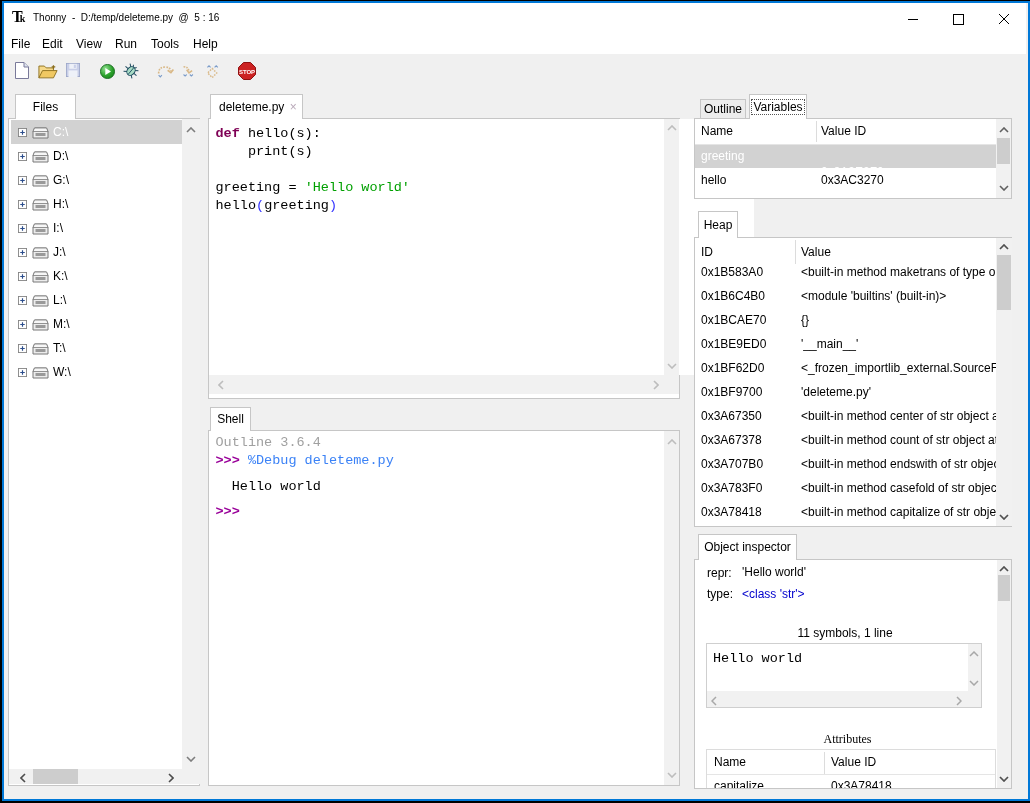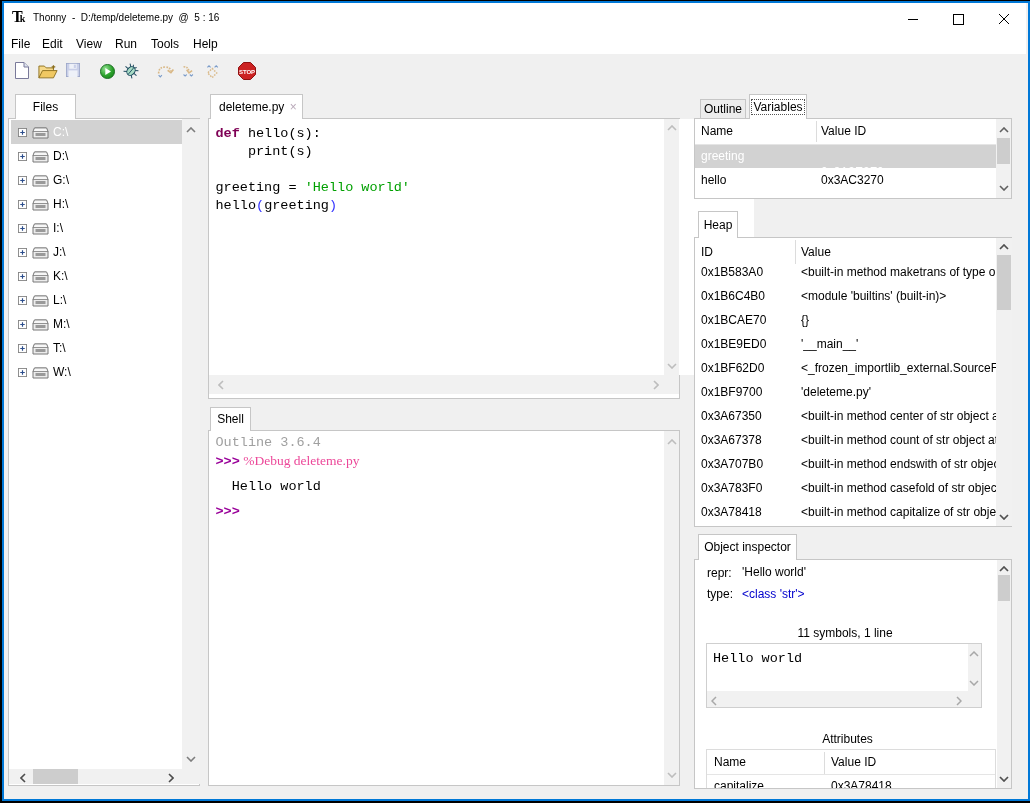--- a/index.html
+++ b/index.html
@@ -297,21 +297,21 @@
       <svg class="abs" style="left:444px;top:5px;" width="6" height="10" viewBox="0 0 6 10">
             <path d="M1 1 L5 5 L1 9" fill="none" stroke="#bdbdbd" stroke-width="1.6"></path>
           </svg>
     </div>
   </div>
 
   <div class="tab" style="left:206px;top:404px;width:41px;height:24px;line-height:23px;">Shell</div>
   <div class="panel" style="left:204px;top:427px;width:472px;height:356px;">
     <div class="abs white" style="left:0;top:0;width:455px;height:354px;overflow:hidden;">
       <div class="mono abs" style="left:6.5px;top:4px;color:#a0a0a0;">Outline 3.6.4</div>
-      <div class="mono abs" style="left:6.5px;top:22px;"><span style="color:#990099;font-weight:bold;">&gt;&gt;&gt;</span><span style="color:#ec4899;font-family:Liberation Serif, serif;"> %Debug deleteme.py</span></div>
+      <div class="mono abs" style="left:6.5px;top:22px;"><span style="color:#990099;font-weight:bold;">&gt;&gt;&gt;</span><span style="color:#3b82f6;"> %Debug deleteme.py</span></div>
       <div class="mono abs" style="left:6.5px;top:47.5px;">  Hello world</div>
       <div class="mono abs" style="left:6.5px;top:73px;color:#990099;font-weight:bold;">&gt;&gt;&gt;</div>
     </div>
     <div class="abs" style="left:455px;top:0;width:15px;height:354px;background:#f1f1f1;">
       <svg class="abs" style="left:3px;top:8px;" width="10" height="6" viewBox="0 0 10 6">
             <path d="M1 5 L5 1 L9 5" fill="none" stroke="#bdbdbd" stroke-width="1.6"></path>
           </svg>
       <svg class="abs" style="left:3px;top:341px;" width="10" height="6" viewBox="0 0 10 6">
             <path d="M1 1 L5 5 L9 1" fill="none" stroke="#bdbdbd" stroke-width="1.6"></path>
           </svg>
@@ -400,21 +400,21 @@
       <svg class="abs" style="left:262px;top:36px;" width="10" height="6" viewBox="0 0 10 6">
             <path d="M1 1 L5 5 L9 1" fill="none" stroke="#a8a8a8" stroke-width="1.5"></path>
           </svg>
       <svg class="abs" style="left:4px;top:52px;" width="6" height="10" viewBox="0 0 6 10">
             <path d="M5 1 L1 5 L5 9" fill="none" stroke="#a8a8a8" stroke-width="1.5"></path>
           </svg>
       <svg class="abs" style="left:249px;top:52px;" width="6" height="10" viewBox="0 0 6 10">
             <path d="M1 1 L5 5 L1 9" fill="none" stroke="#a8a8a8" stroke-width="1.5"></path>
           </svg>
     </div>
-    <div class="abs" style="left:0;top:172px;width:305px;text-align:center;">Attributes</div>
+    <div class="abs" style="left:0;top:172px;width:305px;text-align:center;font-family:Liberation Serif, serif;">Attributes</div>
 
     <div class="abs" style="left:11px;top:189px;width:290px;height:39px;border:1px solid #dcdcdc;border-bottom:none;box-sizing:border-box;overflow:hidden;">
       <div class="abs" style="left:7px;top:5px;">Name</div>
       <div class="abs" style="left:124px;top:5px;">Value ID</div>
       <div class="abs" style="left:117px;top:2px;width:1px;height:22px;background:#dcdcdc;"></div>
       <div class="abs" style="left:0;top:24px;width:290px;height:1px;background:#e5e5e5;"></div>
       <div class="abs" style="left:7px;top:29px;">capitalize</div>
       <div class="abs" style="left:124px;top:29px;">0x3A78418</div>
     </div>
     <div class="abs" style="left:302px;top:0;width:14px;height:228px;background:#f1f1f1;">

